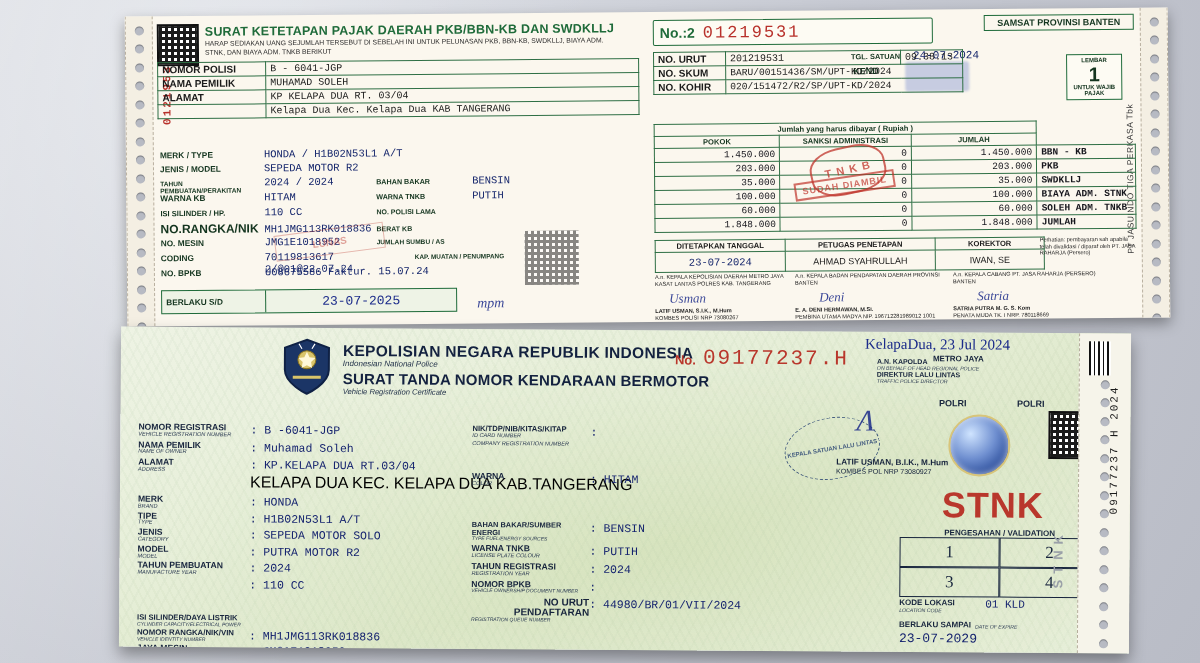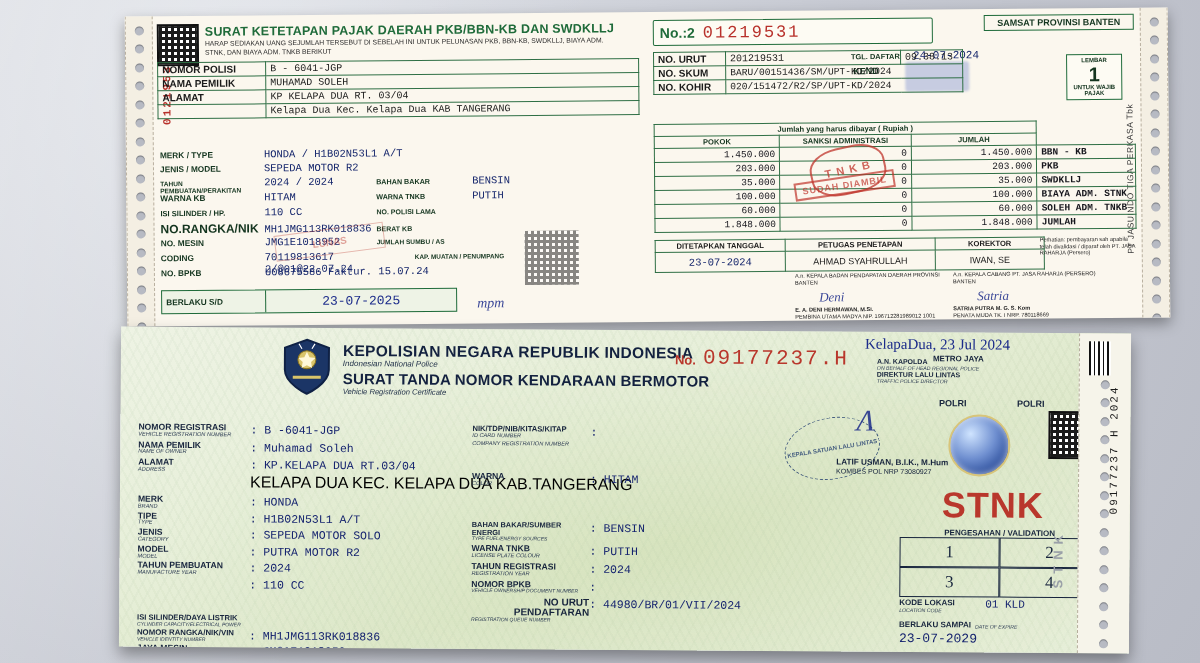--- a/index.html
+++ b/index.html
@@ -354,21 +354,21 @@
                    repeating-linear-gradient(90deg,#2b2b2b 0 3px,transparent 3px 6px);
         background-color:#fff;"></div>
 
     <div class="no-box" style="left:500px; top:8px; width:280px; height:26px; display:flex; align-items:center; padding:0 6px;">
       <span style="font-size:14px; font-weight:bold; color:#1f6b3a;">No.:2</span>
       <span style="margin-left:8px; font-family:'Liberation Mono',monospace; font-size:17px; color:#b8312b; letter-spacing:2px;">01219531</span>
     </div>
 
     <div class="samsat" style="right:6px; top:6px;">SAMSAT PROVINSI BANTEN</div>
 
-    <div style="position:absolute; left:698px; top:42px; font-size:7.4px; font-weight:bold; color:#14351f;">TGL. DAFTAR</div>
+    <div style="position:absolute; left:698px; top:42px; font-size:7.4px; font-weight:bold; color:#14351f;">TGL. SATUAN</div>
     <div style="position:absolute; left:760px; top:40px; font-family:'Liberation Mono',monospace; font-size:11px; color:#14256b;">24-07-2024</div>
     <div style="position:absolute; left:700px; top:56px; font-size:9px; font-weight:bold; color:#14351f;">KEND</div>
 
     <div class="blue-smudge" style="left:752px; top:52px; width:64px; height:30px;"></div>
 
     <div class="lembar" style="right:18px; top:46px;">
       <div class="t">LEMBAR</div>
       <div class="n">1</div>
       <div class="t">UNTUK WAJIB PAJAK</div>
     </div>
@@ -455,20 +455,26 @@
       <tr>
         <td class="ctr" style="height:20px; font-family:'Liberation Mono',monospace; font-size:10.5px; color:#14256b;">23-07-2024</td>
         <td class="ctr" style="font-size:9px;">AHMAD SYAHRULLAH</td>
         <td class="ctr" style="font-size:9px;">IWAN, SE</td>
       </tr>
     </tbody>
       </table>
 
     <div class="tiny" style="position:absolute; right:6px; top:228px; width:96px; text-align:left;">Perhatian: pembayaran sah apabila telah divalidasi / diparaf oleh PT. JASA RAHARJA (Persero)</div>
 
+    <div style="position:absolute; left:500px; top:262px; width:130px;">
+      <div class="tiny">A.n. KEPALA KEPOLISIAN DAERAH METRO JAYA KASAT LANTAS POLRES KAB. TANGERANG</div>
+      <div class="sig" style="position:static; font-size:13px; margin:4px 0 0 14px;">Usman</div>
+      <div class="tiny" style="font-weight:bold; margin-top:1px;">LATIF USMAN, S.I.K., M.Hum</div>
+      <div class="tiny">KOMBES POLISI NRP 73080267</div>
+    </div>
     <div style="position:absolute; left:640px; top:262px; width:150px;">
       <div class="tiny">A.n. KEPALA BADAN PENDAPATAN DAERAH PROVINSI BANTEN</div>
       <div class="sig" style="position:static; font-size:13px; margin:4px 0 0 24px;">Deni</div>
       <div class="tiny" style="font-weight:bold; margin-top:1px;">E. A. DENI HERMAWAN, M.Si.</div>
       <div class="tiny">PEMBINA UTAMA MADYA NIP. 196712281989012 1001</div>
     </div>
     <div style="position:absolute; left:798px; top:262px; width:150px;">
       <div class="tiny">A.n. KEPALA CABANG PT. JASA RAHARJA (PERSERO) BANTEN</div>
       <div class="sig" style="position:static; font-size:13px; margin:4px 0 0 24px;">Satria</div>
       <div class="tiny" style="font-weight:bold; margin-top:1px;">SATRIA PUTRA M. G. S. Kom</div>

